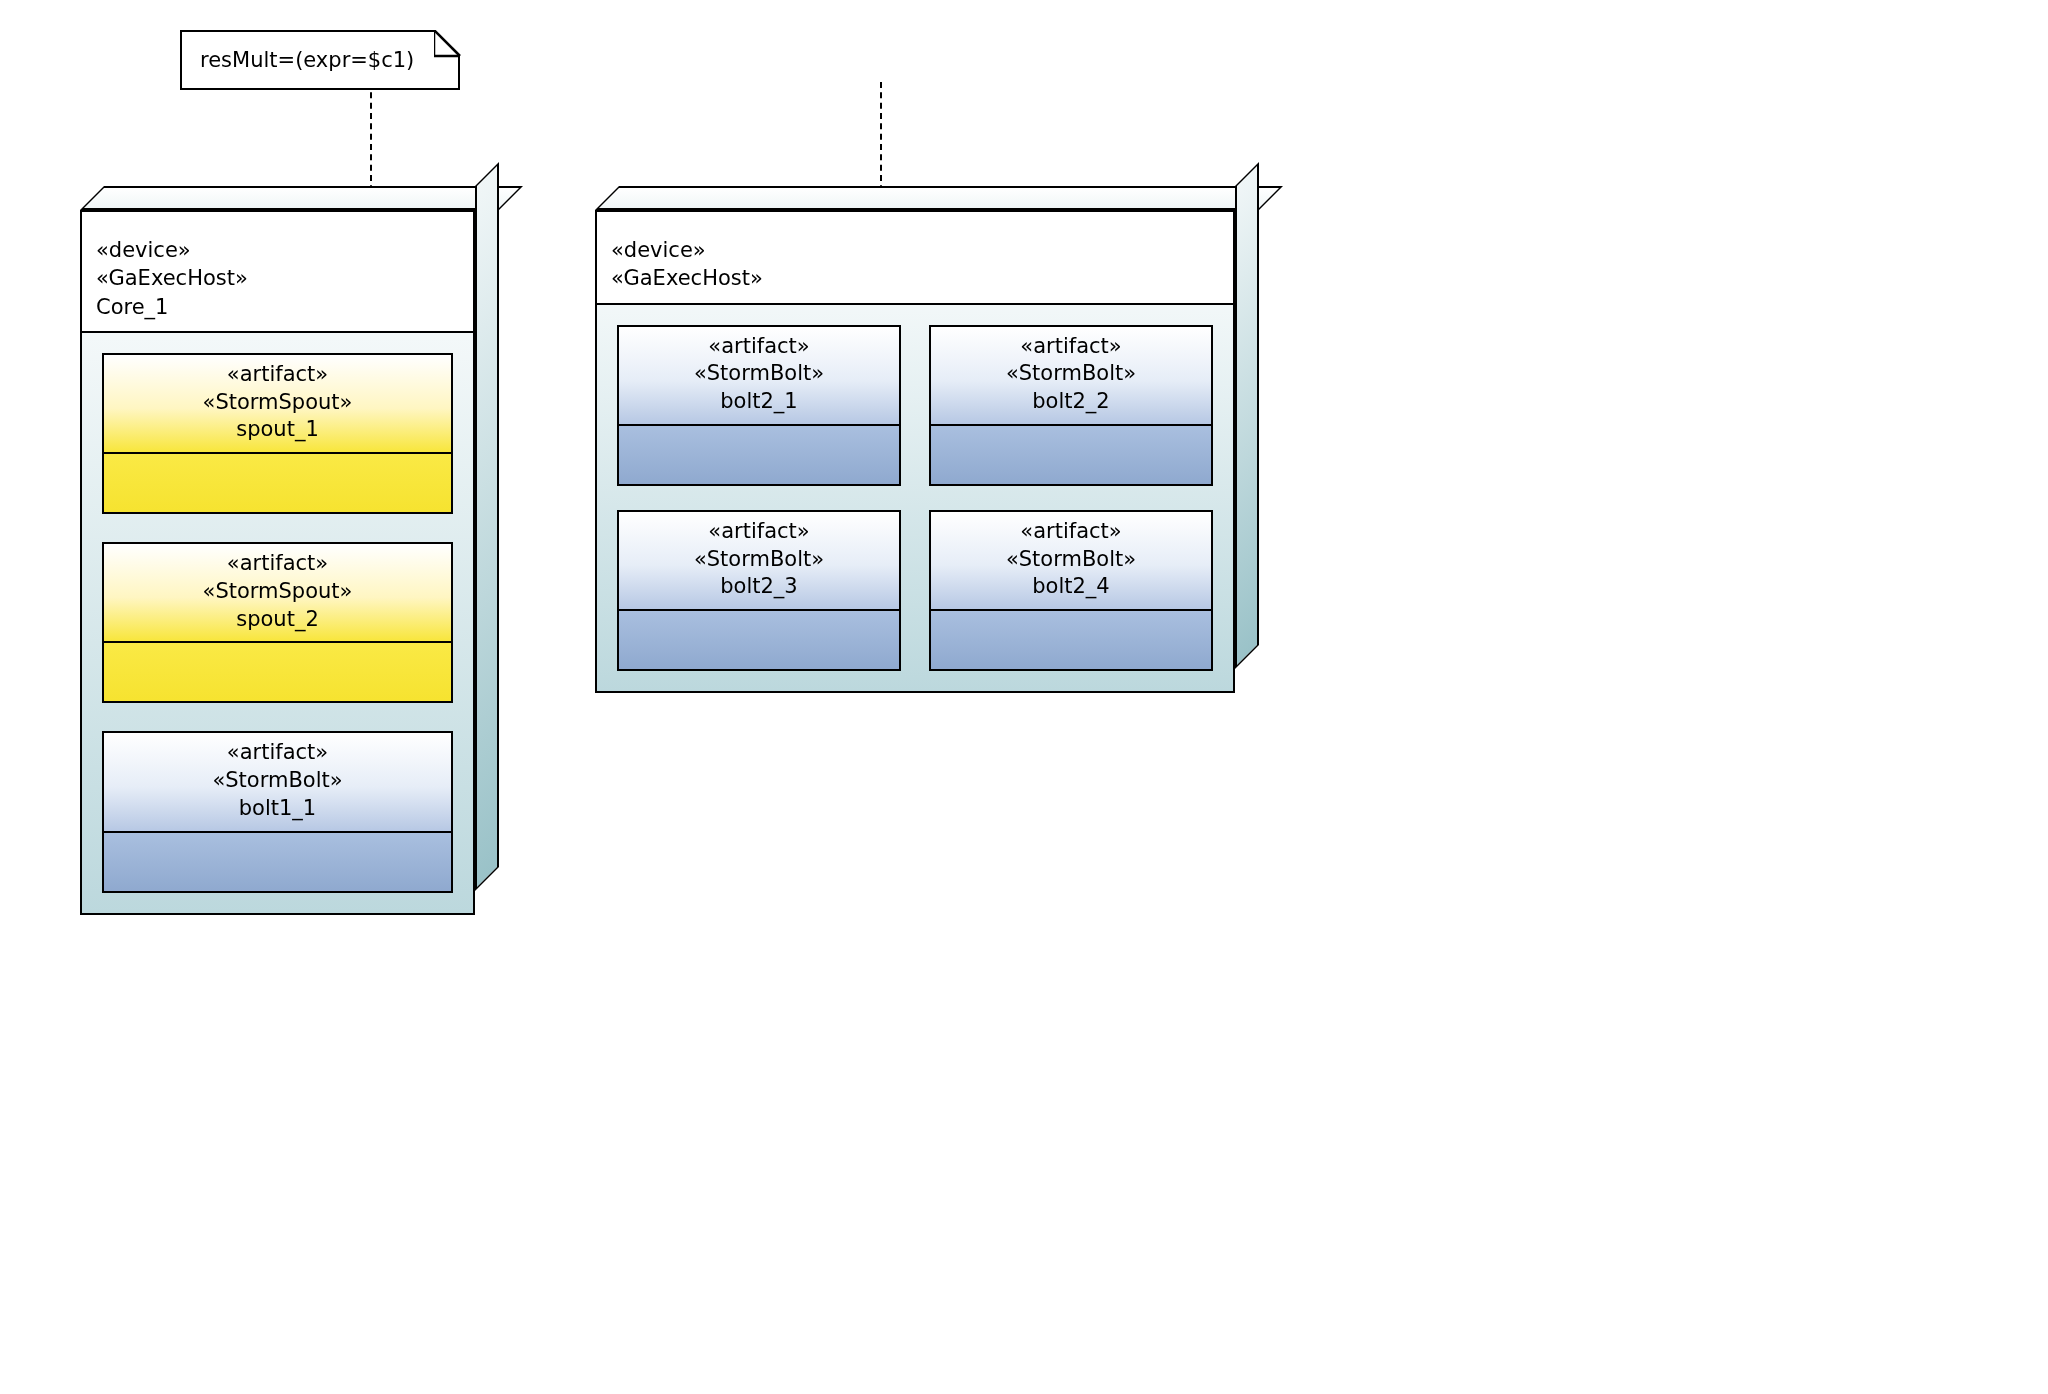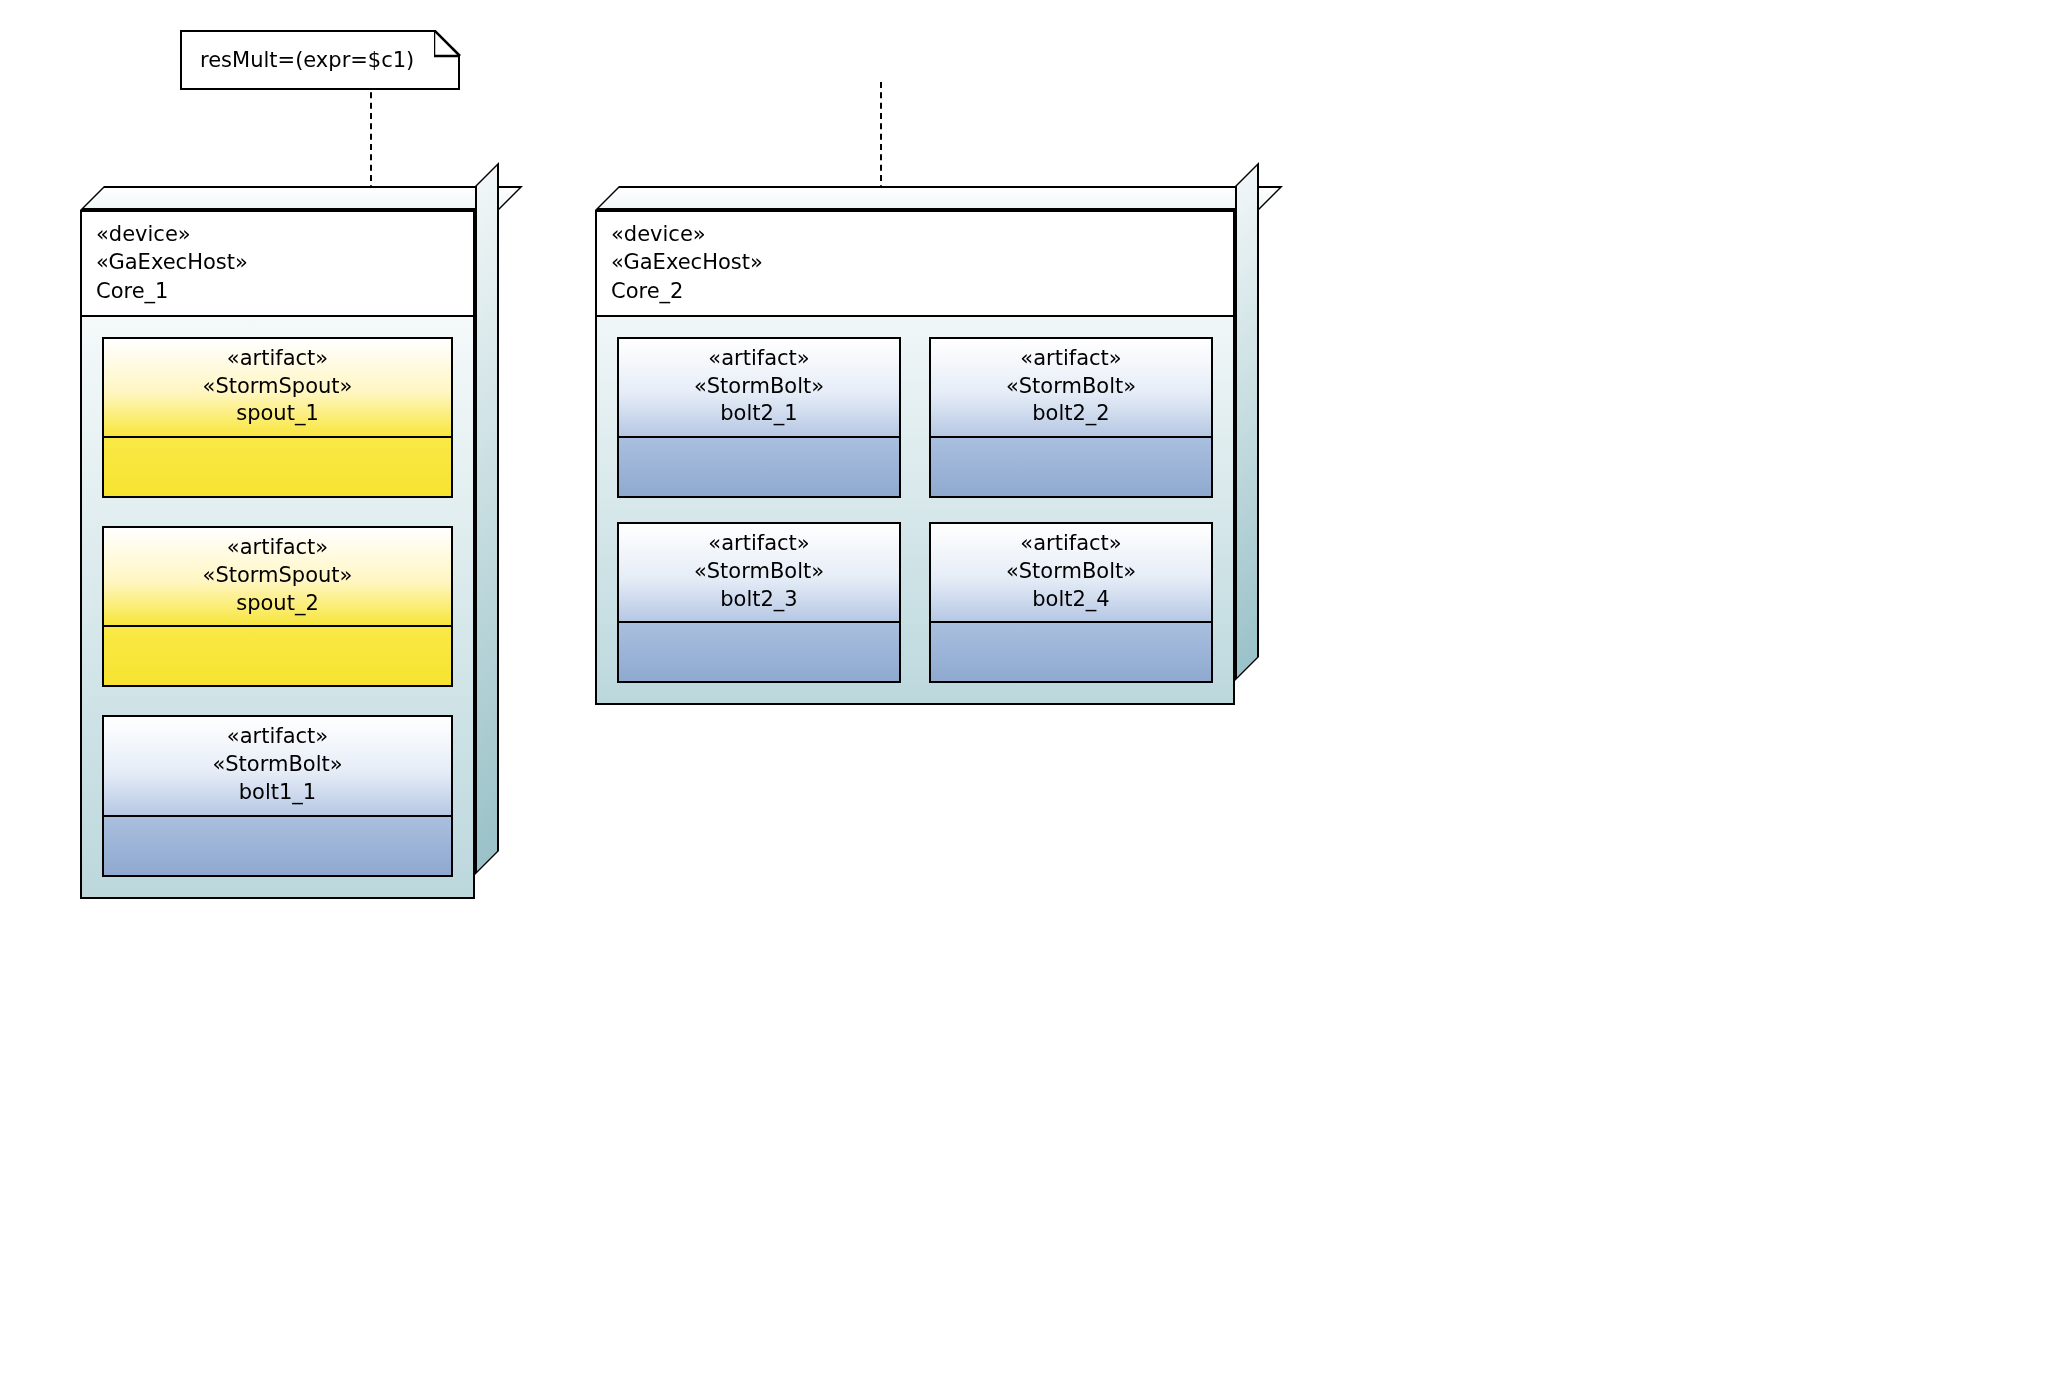--- a/index.html
+++ b/index.html
@@ -79,21 +79,21 @@
     top: -24px;
     bottom: 0;
     right: -24px;
     background: linear-gradient(to bottom, #f0f6f7, #9ac2c8);
     border: 2.5px solid #000;
     transform: skewY(-45deg);
     transform-origin: top left;
     z-index: 1;
   }
   .node-header {
-    padding: 8px 14px 10px 14px;
+    padding: 24px 14px 10px 14px;
     border-bottom: 2.5px solid #000;
     background: #fff;
     line-height: 1.35;
   }
   .node-body {
     padding: 20px;
   }
   
   .artifact {
     border: 2px solid #000;
@@ -181,21 +181,20 @@
     </div>
   </div>
 
   <div class="node3d" style="left:545px; top:190px; width:640px;">
     <div class="node-top"></div>
     <div class="node-side" style="height:100%;"></div>
     <div class="node-front">
       <div class="node-header">
         <div>«device»</div>
         <div>«GaExecHost»</div>
-        <div>Core_2</div>
       </div>
       <div class="node-body">
         <div class="grid2x2">
 
           <div class="artifact blue">
             <div class="artifact-head">
               <div>«artifact»</div>
               <div>«StormBolt»</div>
               <div>bolt2_1</div>
             </div>

